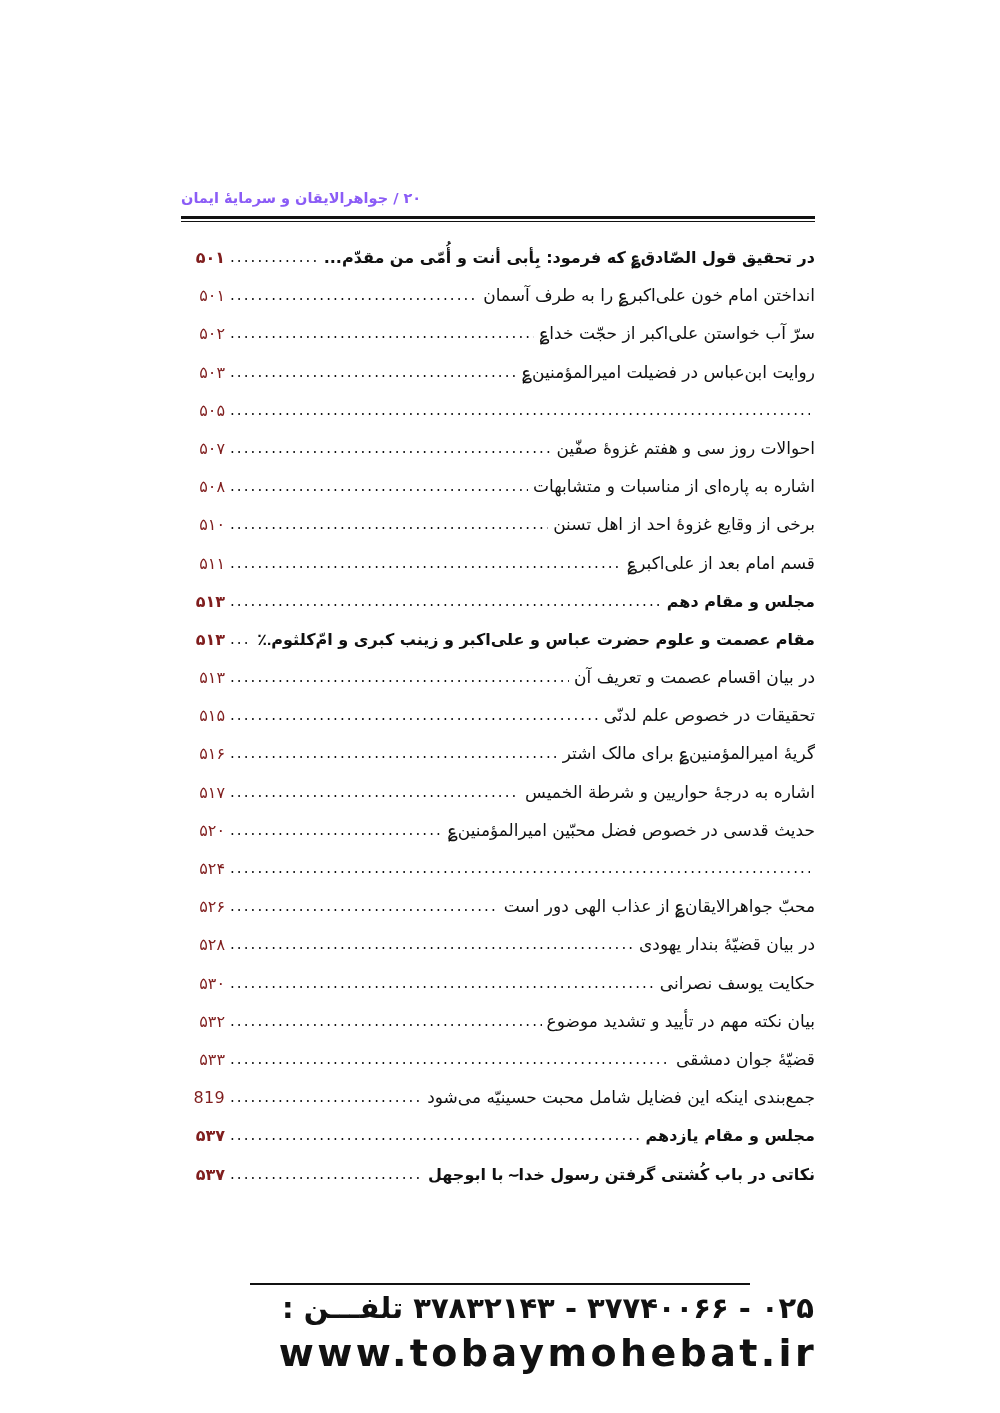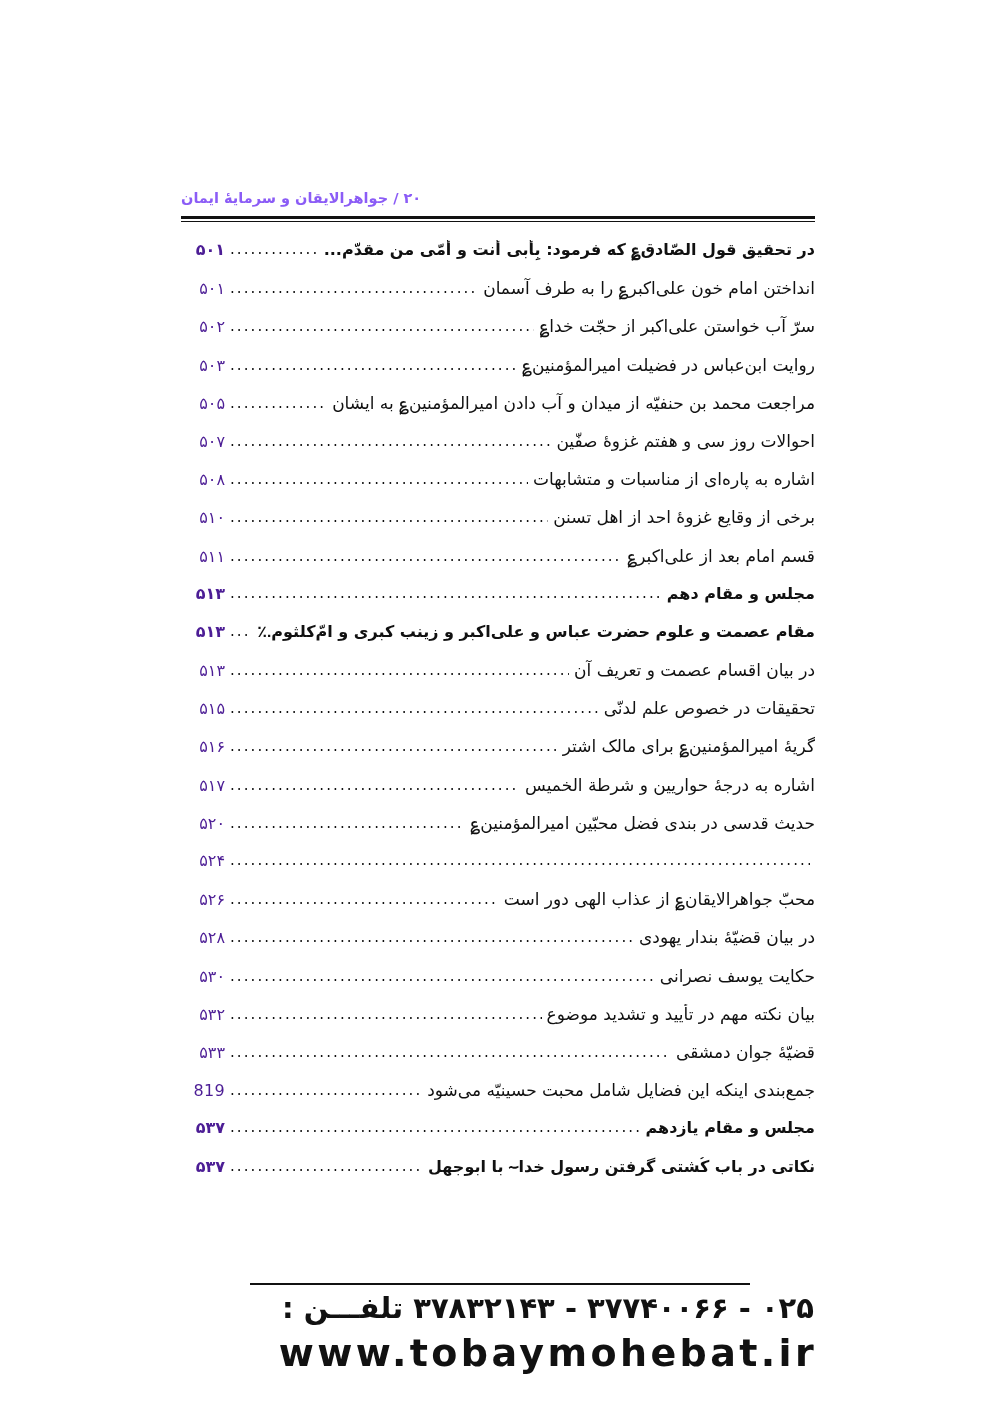--- a/index.html
+++ b/index.html
@@ -108,22 +108,23 @@
     direction: ltr;
     text-align: right;
   }
   .toc-page {
     flex: 0 0 auto;
     order: 3;
     min-width: 44px;
     text-align: right;
     font-size: 16px;
     letter-spacing: 0.3px;
-    color: #4c1d95;
+    color: #7f1d1d;
     direction: rtl;
+    margin-top: 8px;
   }
 
   .lvl-major > .toc-title,
   .lvl-major > .toc-page { font-weight: 700; }
   .lvl-major > .toc-title { font-size: 16px; }
 
   .lvl-section > .toc-title { font-weight: 700; font-size: 16px; }
   .lvl-section > .toc-page { font-weight: 700; }
 
   .lvl-entry > .toc-title { font-weight: 400; }
@@ -194,21 +195,20 @@
         <span class="toc-title">سرّ آب خواستن علی‌اکبر از حجّت خدا؏</span>
         <span class="toc-leaders">....................................................................................................</span>
         <span class="toc-page">۵۰۲</span>
       </div>
       <div class="toc-row lvl-entry">
         <span class="toc-title">روایت ابن‌عباس در فضیلت امیرالمؤمنین؏</span>
         <span class="toc-leaders">....................................................................................................</span>
         <span class="toc-page">۵۰۳</span>
       </div>
       <div class="toc-row lvl-entry">
-        <span class="toc-title">مراجعت محمد بن حنفیّه از میدان و آب دادن امیرالمؤمنین؏ به ایشان</span>
         <span class="toc-leaders">....................................................................................................</span>
         <span class="toc-page">۵۰۵</span>
       </div>
       <div class="toc-row lvl-entry">
         <span class="toc-title">احوالات روز سی و هفتم غزوهٔ صفّین</span>
         <span class="toc-leaders">....................................................................................................</span>
         <span class="toc-page">۵۰۷</span>
       </div>
       <div class="toc-row lvl-entry">
         <span class="toc-title">اشاره به پاره‌ای از مناسبات و متشابهات</span>
@@ -249,21 +249,21 @@
         <span class="toc-title">گریهٔ امیرالمؤمنین؏ برای مالک اشتر</span>
         <span class="toc-leaders">....................................................................................................</span>
         <span class="toc-page">۵۱۶</span>
       </div>
       <div class="toc-row lvl-entry">
         <span class="toc-title">اشاره به درجهٔ حواریین و شرطة الخمیس</span>
         <span class="toc-leaders">....................................................................................................</span>
         <span class="toc-page">۵۱۷</span>
       </div>
       <div class="toc-row lvl-entry">
-        <span class="toc-title">حدیث قدسی در بندی فضل محبّین امیرالمؤمنین؏</span>
+        <span class="toc-title">حدیث قدسی در خصوص فضل محبّین امیرالمؤمنین؏</span>
         <span class="toc-leaders">....................................................................................................</span>
         <span class="toc-page">۵۲۰</span>
       </div>
       <div class="toc-row lvl-entry">
         <span class="toc-leaders">....................................................................................................</span>
         <span class="toc-page">۵۲۴</span>
       </div>
       <div class="toc-row lvl-entry">
         <span class="toc-title">محبّ جواهرالایقان؏ از عذاب الهی دور است</span>
         <span class="toc-leaders">....................................................................................................</span>

